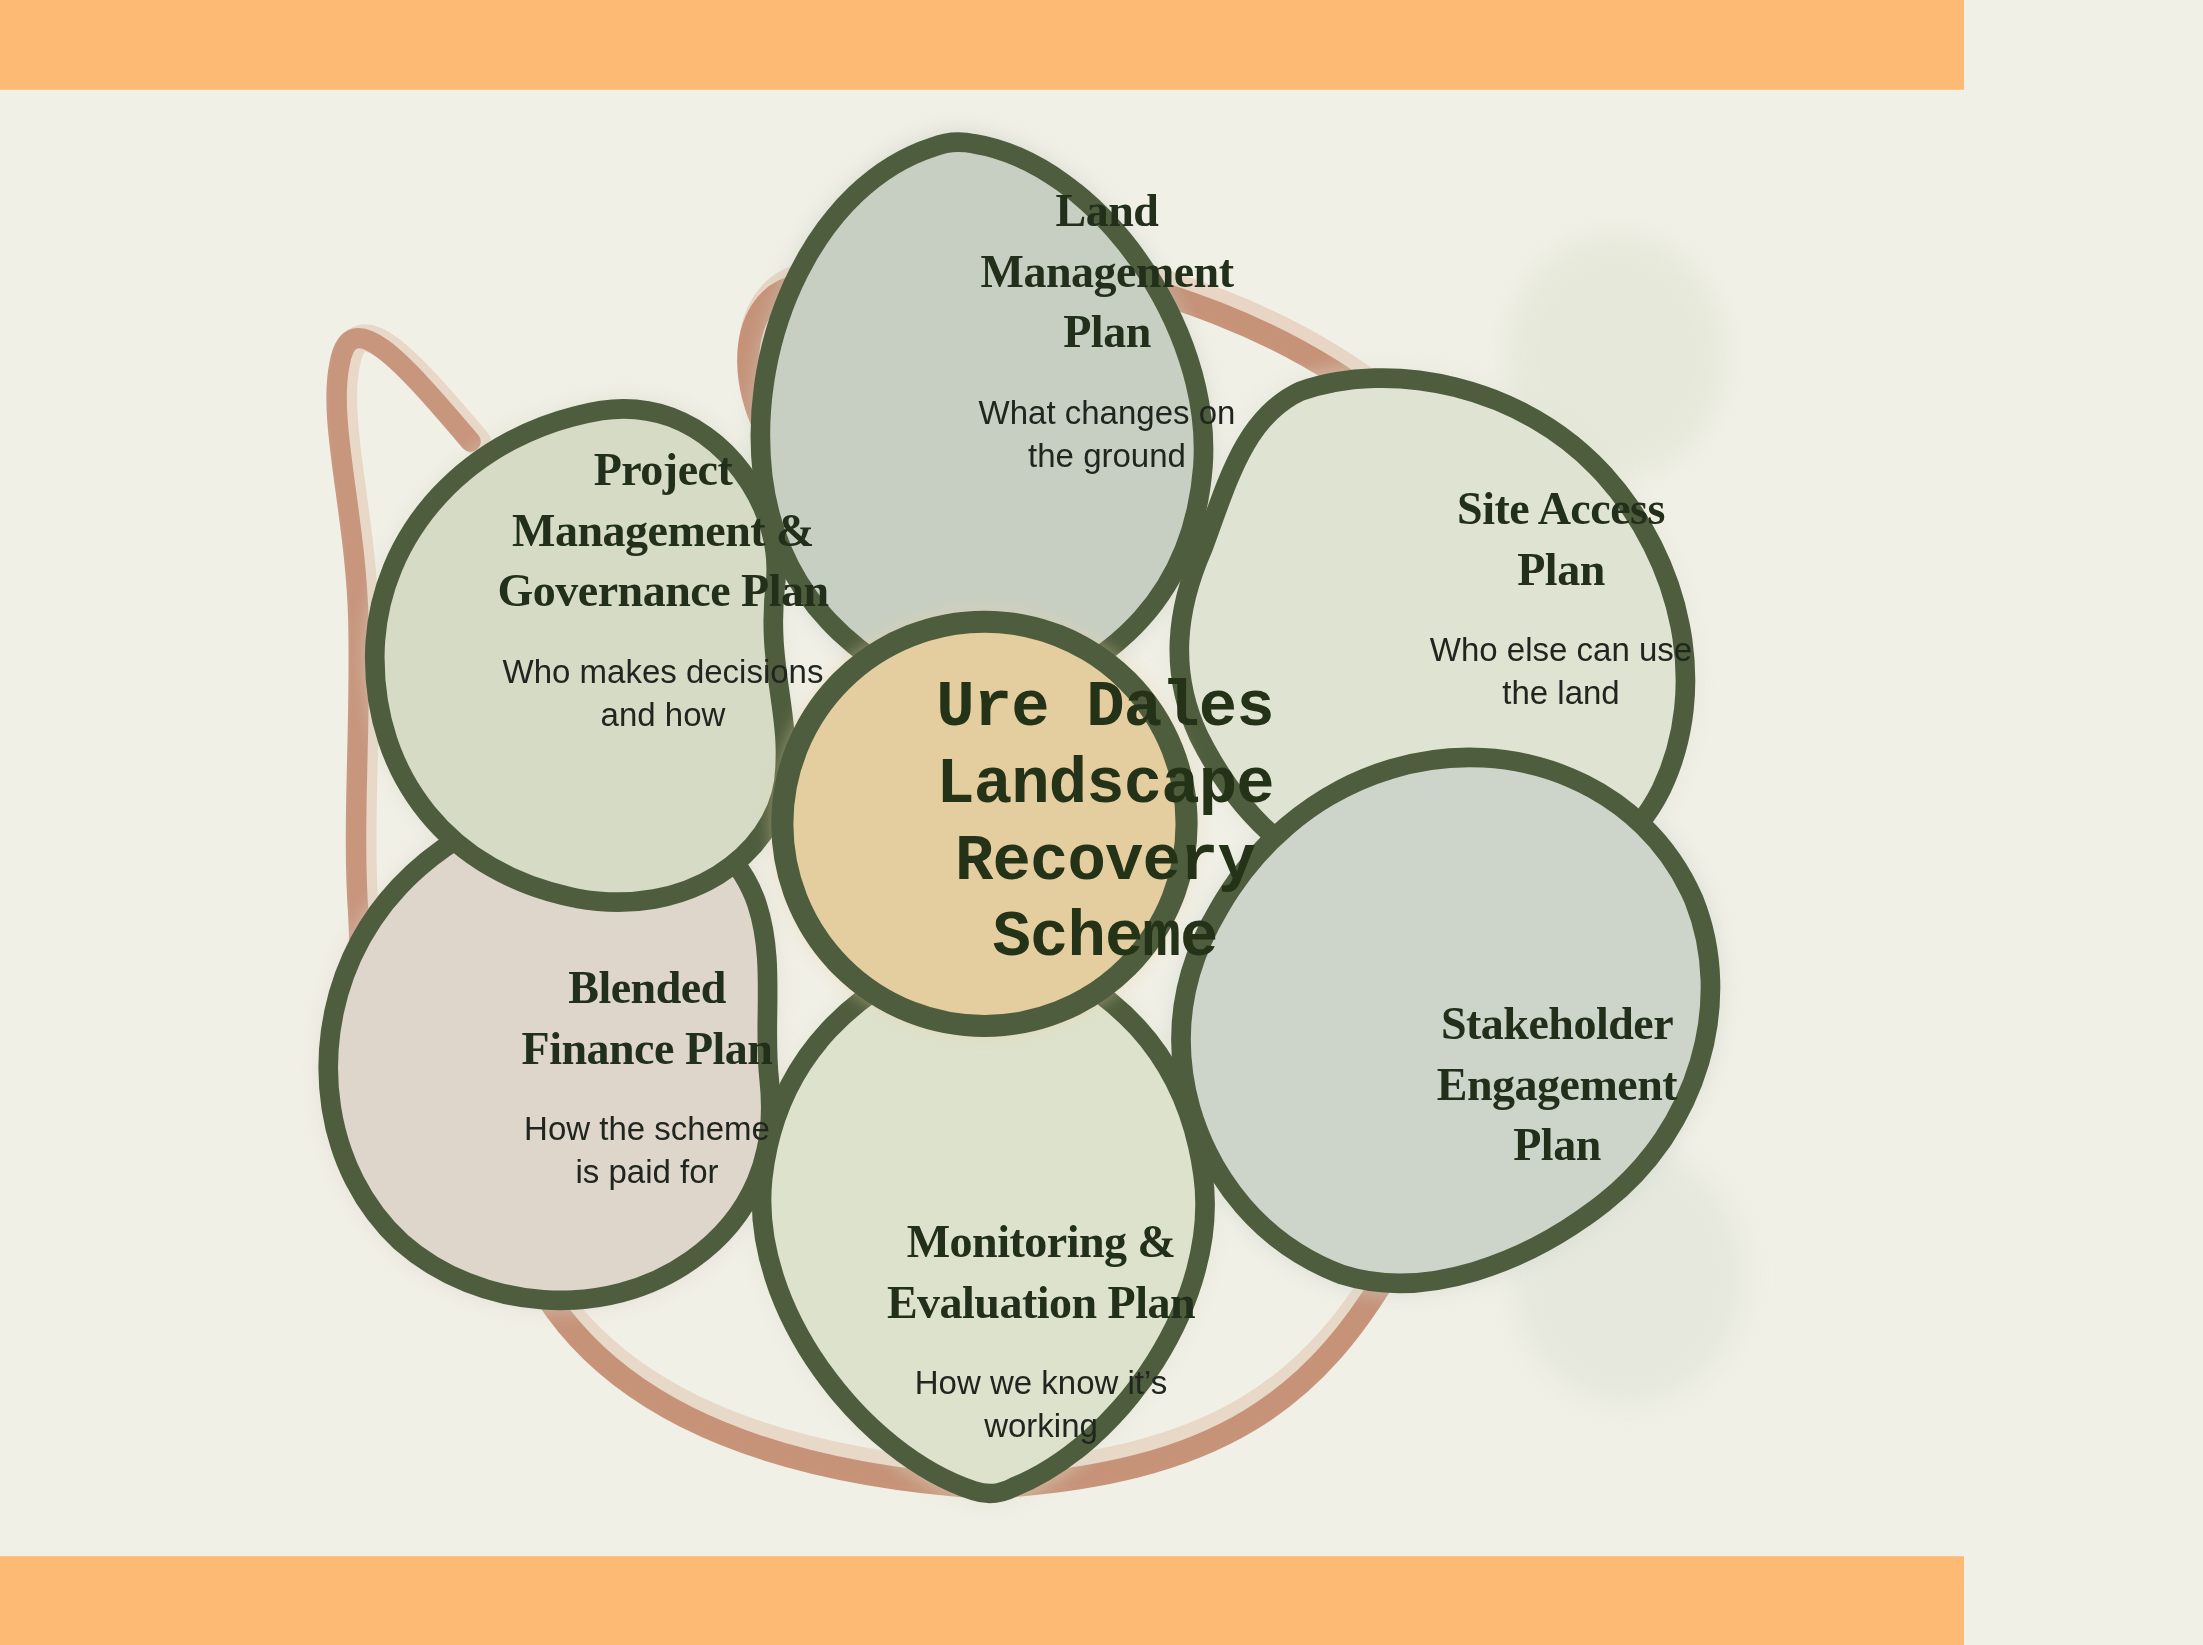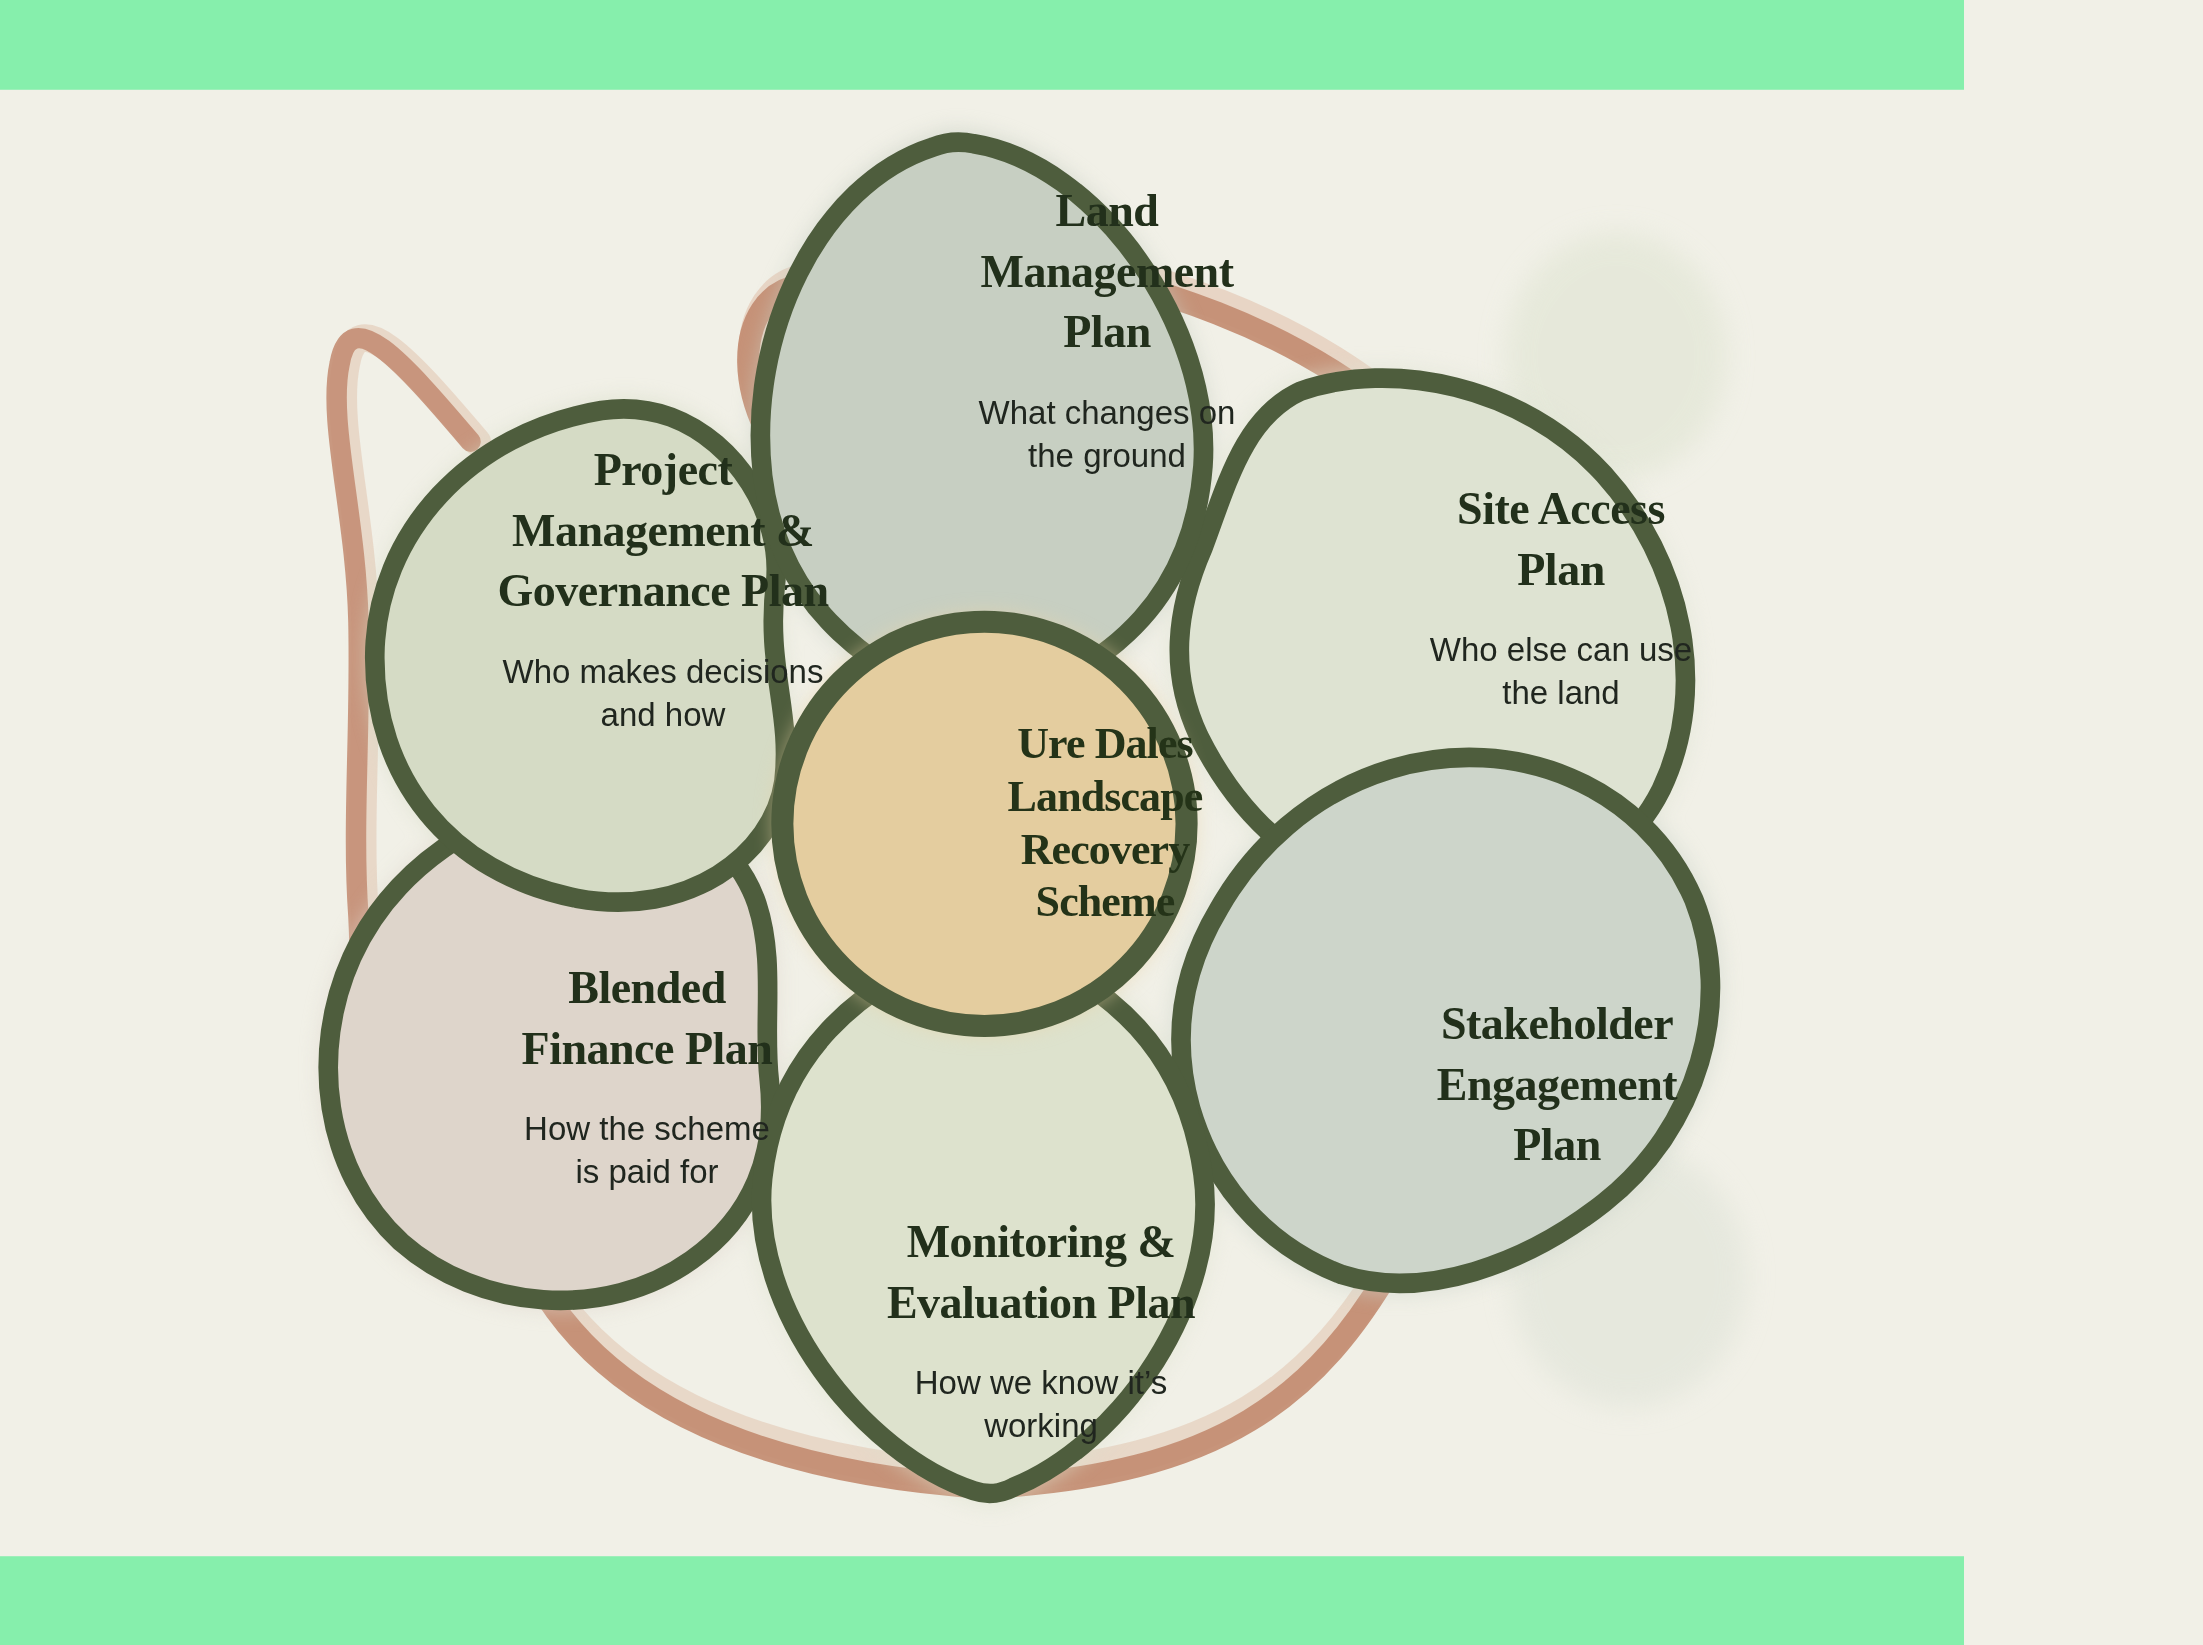--- a/index.html
+++ b/index.html
@@ -1,34 +1,34 @@
 <!DOCTYPE html>
 <html style="font-size:14.7px"><head>
 <meta charset="utf-8">
 <style>
   html,body{margin:0;padding:0;background:#f1f0e7;}
   .canvas{
     position:relative;width:1964px;height:1646px;overflow:hidden;
-    background:#86efac;
+    background:#fdba74;
     font-family:"Liberation Serif","DejaVu Serif",serif;
   }
   .canvas svg{position:absolute;left:0;top:0;width:100%;height:100%;}
   .ribbon{fill:none;stroke-linecap:round;}
   .petal-shape{stroke:#4e5d3d;stroke-width:24;stroke-linejoin:round;}
   .center-ring{stroke:#4e5d3d;stroke-width:27;}
   .label{
     position:absolute;transform:translate(-50%,-50%);
     text-align:center;white-space:pre-line;color:#22301b;
   }
   .title{font-weight:700;font-size:46px;line-height:1.32;letter-spacing:-0.5px;}
   .sub{
     font-family:"Liberation Sans","DejaVu Sans",sans-serif;
     font-size:33px;line-height:1.3;color:#20261f;margin-top:12px;font-weight:400;
   }
-  .center-title{font-weight:700;font-size:44px;line-height:1.2;letter-spacing:-0.9px;color:#243318;}
+  .center-title{font-weight:700;font-size:64px;line-height:1.2;letter-spacing:-0.9px;color:#243318;font-family:Liberation Mono, monospace;}
 </style>
 </head>
 <body>
 
 <div class="canvas">
 
   <svg viewBox="0 0 2400 1792">
     <defs>
       <filter id="blurSoft" x="-30%" y="-30%" width="160%" height="160%">
         <feGaussianBlur stdDeviation="11"></feGaussianBlur>

